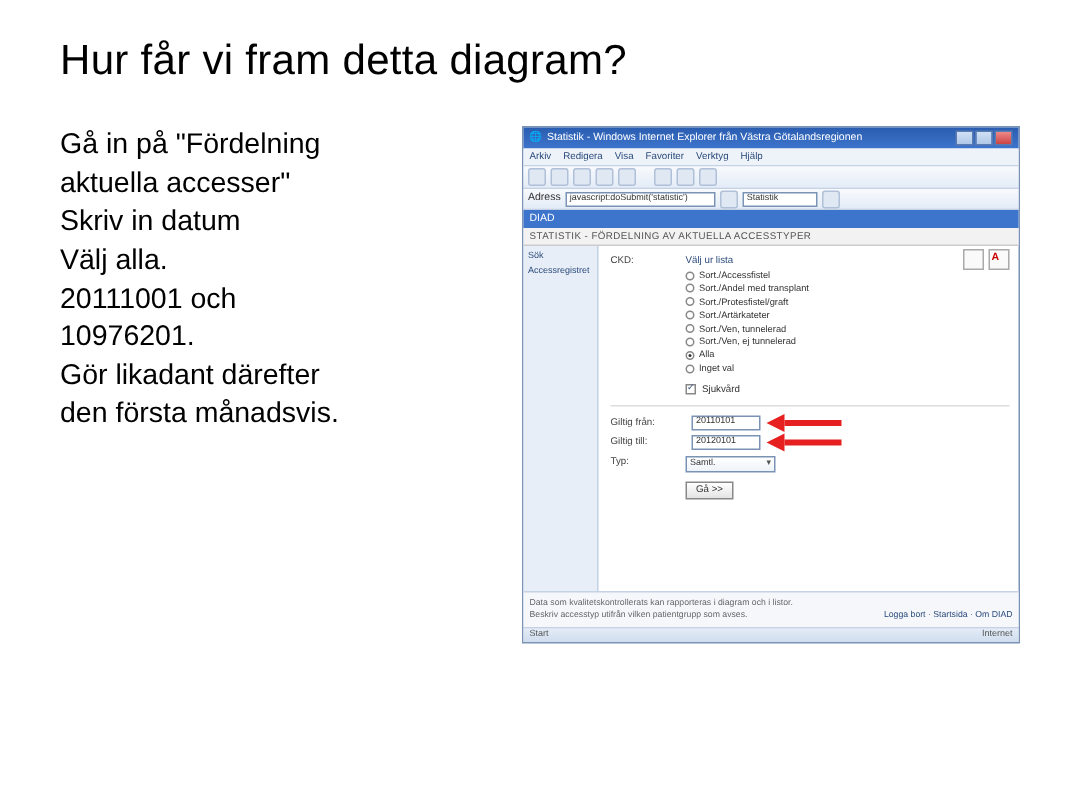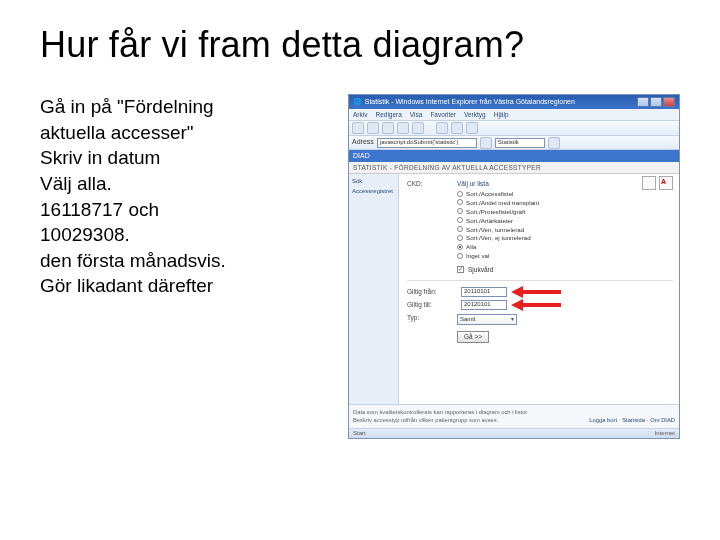--- a/index.html
+++ b/index.html
@@ -1,18 +1,18 @@
 <!DOCTYPE html>
 <html><head>
 <meta charset="utf-8">
 <style>
   * { box-sizing: border-box; margin: 0; padding: 0; }
   html, body { width: 720px; height: 540px; background: #fff; font-family: Arial, Helvetica, sans-serif; }
   .slide { width: 720px; height: 540px; position: relative; padding: 20px 40px; }
-  .title { font-size: 36px; font-weight: 400; margin-top: 4px; margin-bottom: 28px; letter-spacing: 0.2px; }
+  .title { font-size: 28px; font-weight: 400; margin-top: 4px; margin-bottom: 28px; letter-spacing: 0.2px; }
   .content { display: flex; gap: 18px; }
   .text-col { flex: 0 0 290px; font-size: 19px; line-height: 1.35; }
   .text-col p { margin: 0; }
   .screenshot-col { flex: 1; }
   .app-window { border: 1px solid #7a93b5; background: #fff; font-size: 7px; line-height: 1.2; color: #333; }
   .titlebar { height: 14px; background: linear-gradient(#2a5db0,#3d74cc); color: #fff; display: flex; align-items: center; padding: 0 4px; font-size: 7px; gap: 3px; }
   .win-ctrls { margin-left: auto; display: flex; gap: 1px; }
   .win-ctrls span { width: 12px; height: 10px; background: linear-gradient(#d0e0f5,#b0c8e8); border: 1px solid #5a7bb0; display: inline-block; }
   .win-ctrls span:last-child { background: linear-gradient(#e88,#c44); }
   .menubar { height: 12px; background: #eef3fa; border-bottom: 1px solid #c5d2e6; display: flex; gap: 8px; padding: 0 4px; align-items: center; color: #2a4a7a; font-size: 6.5px; }
@@ -59,24 +59,24 @@
 
 <div class="slide">
   <h1 class="title">Hur får vi fram detta diagram?</h1>
 
   <div class="content">
     <div class="text-col">
       <p>Gå in på "Fördelning</p>
       <p>aktuella accesser"</p>
       <p>Skriv in datum</p>
       <p>Välj alla.</p>
-      <p>16118717 och</p>
-      <p>10029308.</p>
+      <p>20111001 och</p>
+      <p>10976201.</p>
+      <p>Gör likadant därefter</p>
       <p>den första månadsvis.</p>
-      <p>Gör likadant därefter</p>
     </div>
 
     <div class="screenshot-col">
       <div class="app-window">
         <div class="titlebar">
           <span>🌐</span>
           <span>Statistik - Windows Internet Explorer från Västra Götalandsregionen</span>
           <div class="win-ctrls">
             <span></span>
             <span></span>

